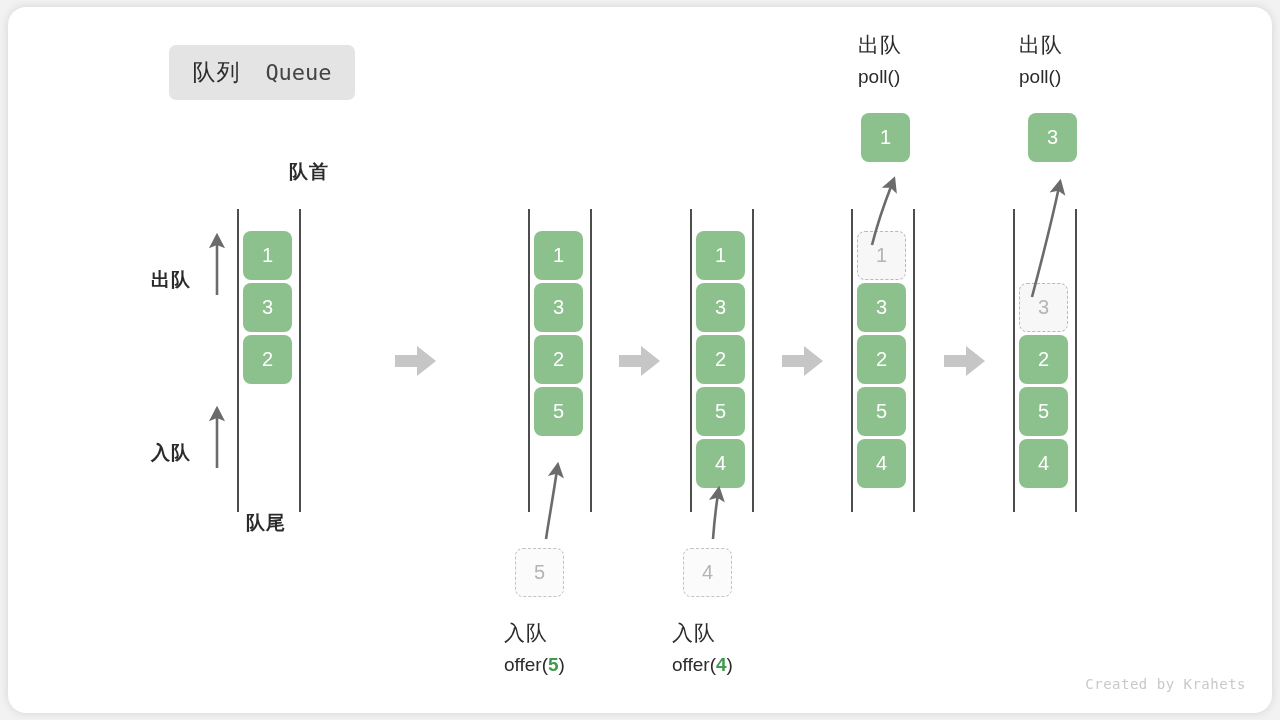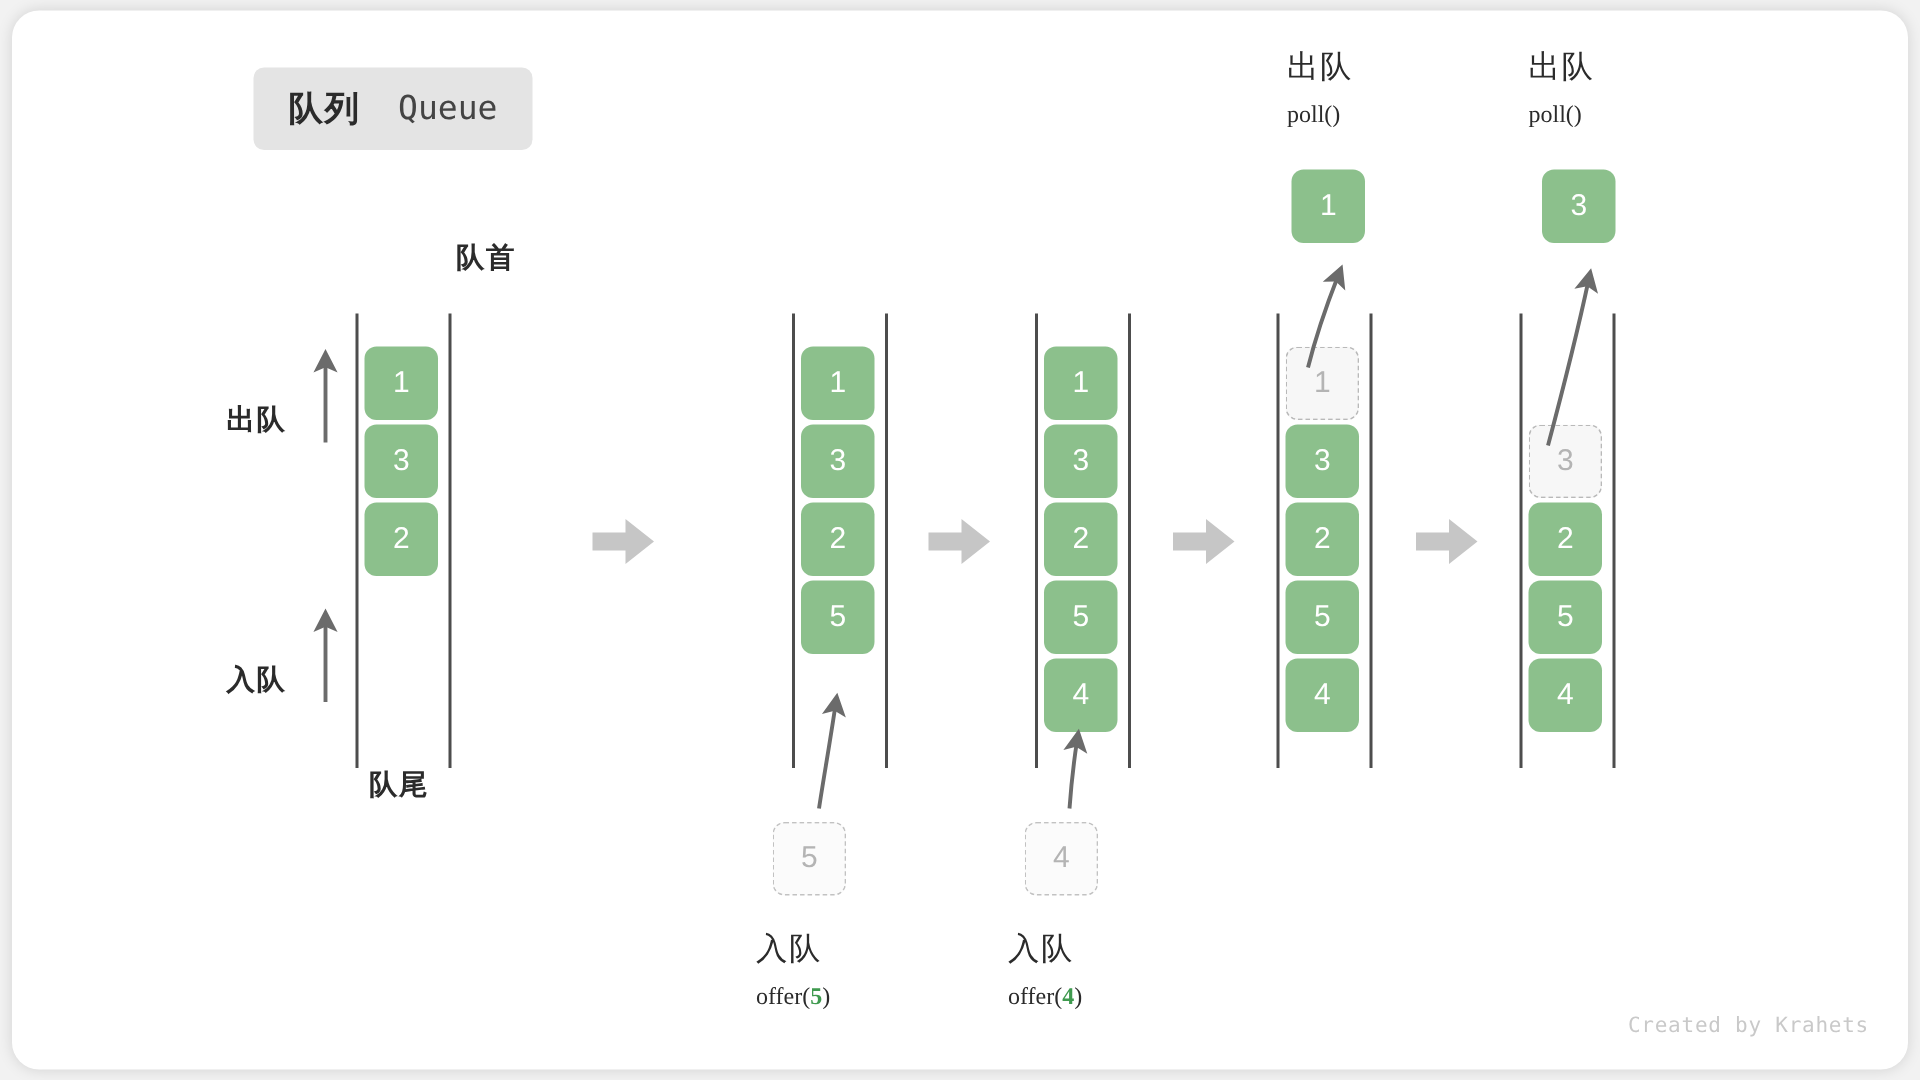--- a/index.html
+++ b/index.html
@@ -40,21 +40,21 @@
     height: 55px;
     background: #e4e4e4;
     border-radius: 7px;
     display: flex;
     align-items: center;
     justify-content: center;
     gap: 9px;
   }
   #title-cn {
     font-size: 23px;
-    font-weight: bold;
+    font-weight: normal;
     color: #2b2b2b;
     letter-spacing: 1px;
   }
   #title-en {
     font-family: "DejaVu Sans Mono", "Liberation Mono", monospace;
     font-size: 22px;
     color: #444444;
     margin-left: 16px;
   }
 
@@ -112,22 +112,22 @@
   }
   .op-label .op-cn {
     display: block;
     font-size: 21px;
     color: #2b2b2b;
     letter-spacing: 1px;
     line-height: 32px;
   }
   .op-label .op-code {
     display: block;
-    font-family: Liberation Serif, serif;
-    font-size: 16px;
+    font-family: Liberation Sans, sans-serif;
+    font-size: 19px;
     color: #2b2b2b;
     line-height: 32px;
   }
   .op-label .op-code .arg { color: #3f9a4f; font-weight: bold; }
 
   
   #overlay {
     position: absolute;
     left: 0; top: 0;
     width: 1264px;
@@ -150,21 +150,21 @@
 <body>
 
 <div id="canvas">
   <div id="card">
 
     <div id="title-pill">
       <span id="title-cn">队列</span>
       <span id="title-en">Queue</span>
     </div>
 
-    <div class="label-cn" style="left:252px; top:152px;padding-left:44px;">队首</div>
+    <div class="label-cn" style="left:237px; top:152px;padding-left:44px;">队首</div>
     <div class="label-cn" style="left:238px; top:503px;">队尾</div>
     <div class="label-cn" style="left:143px; top:260px;">出队</div>
     <div class="label-cn" style="left:143px; top:433px;">入队</div>
 
     <div class="rail" style="left:229px; top:202px; height:303px;"></div>
     <div class="rail" style="left:291px; top:202px; height:303px;"></div>
 
     <div class="cell filled" style="left:235px; top:224px;">1</div>
     <div class="cell filled" style="left:235px; top:276px;">3</div>
     <div class="cell filled" style="left:235px; top:328px;">2</div>

